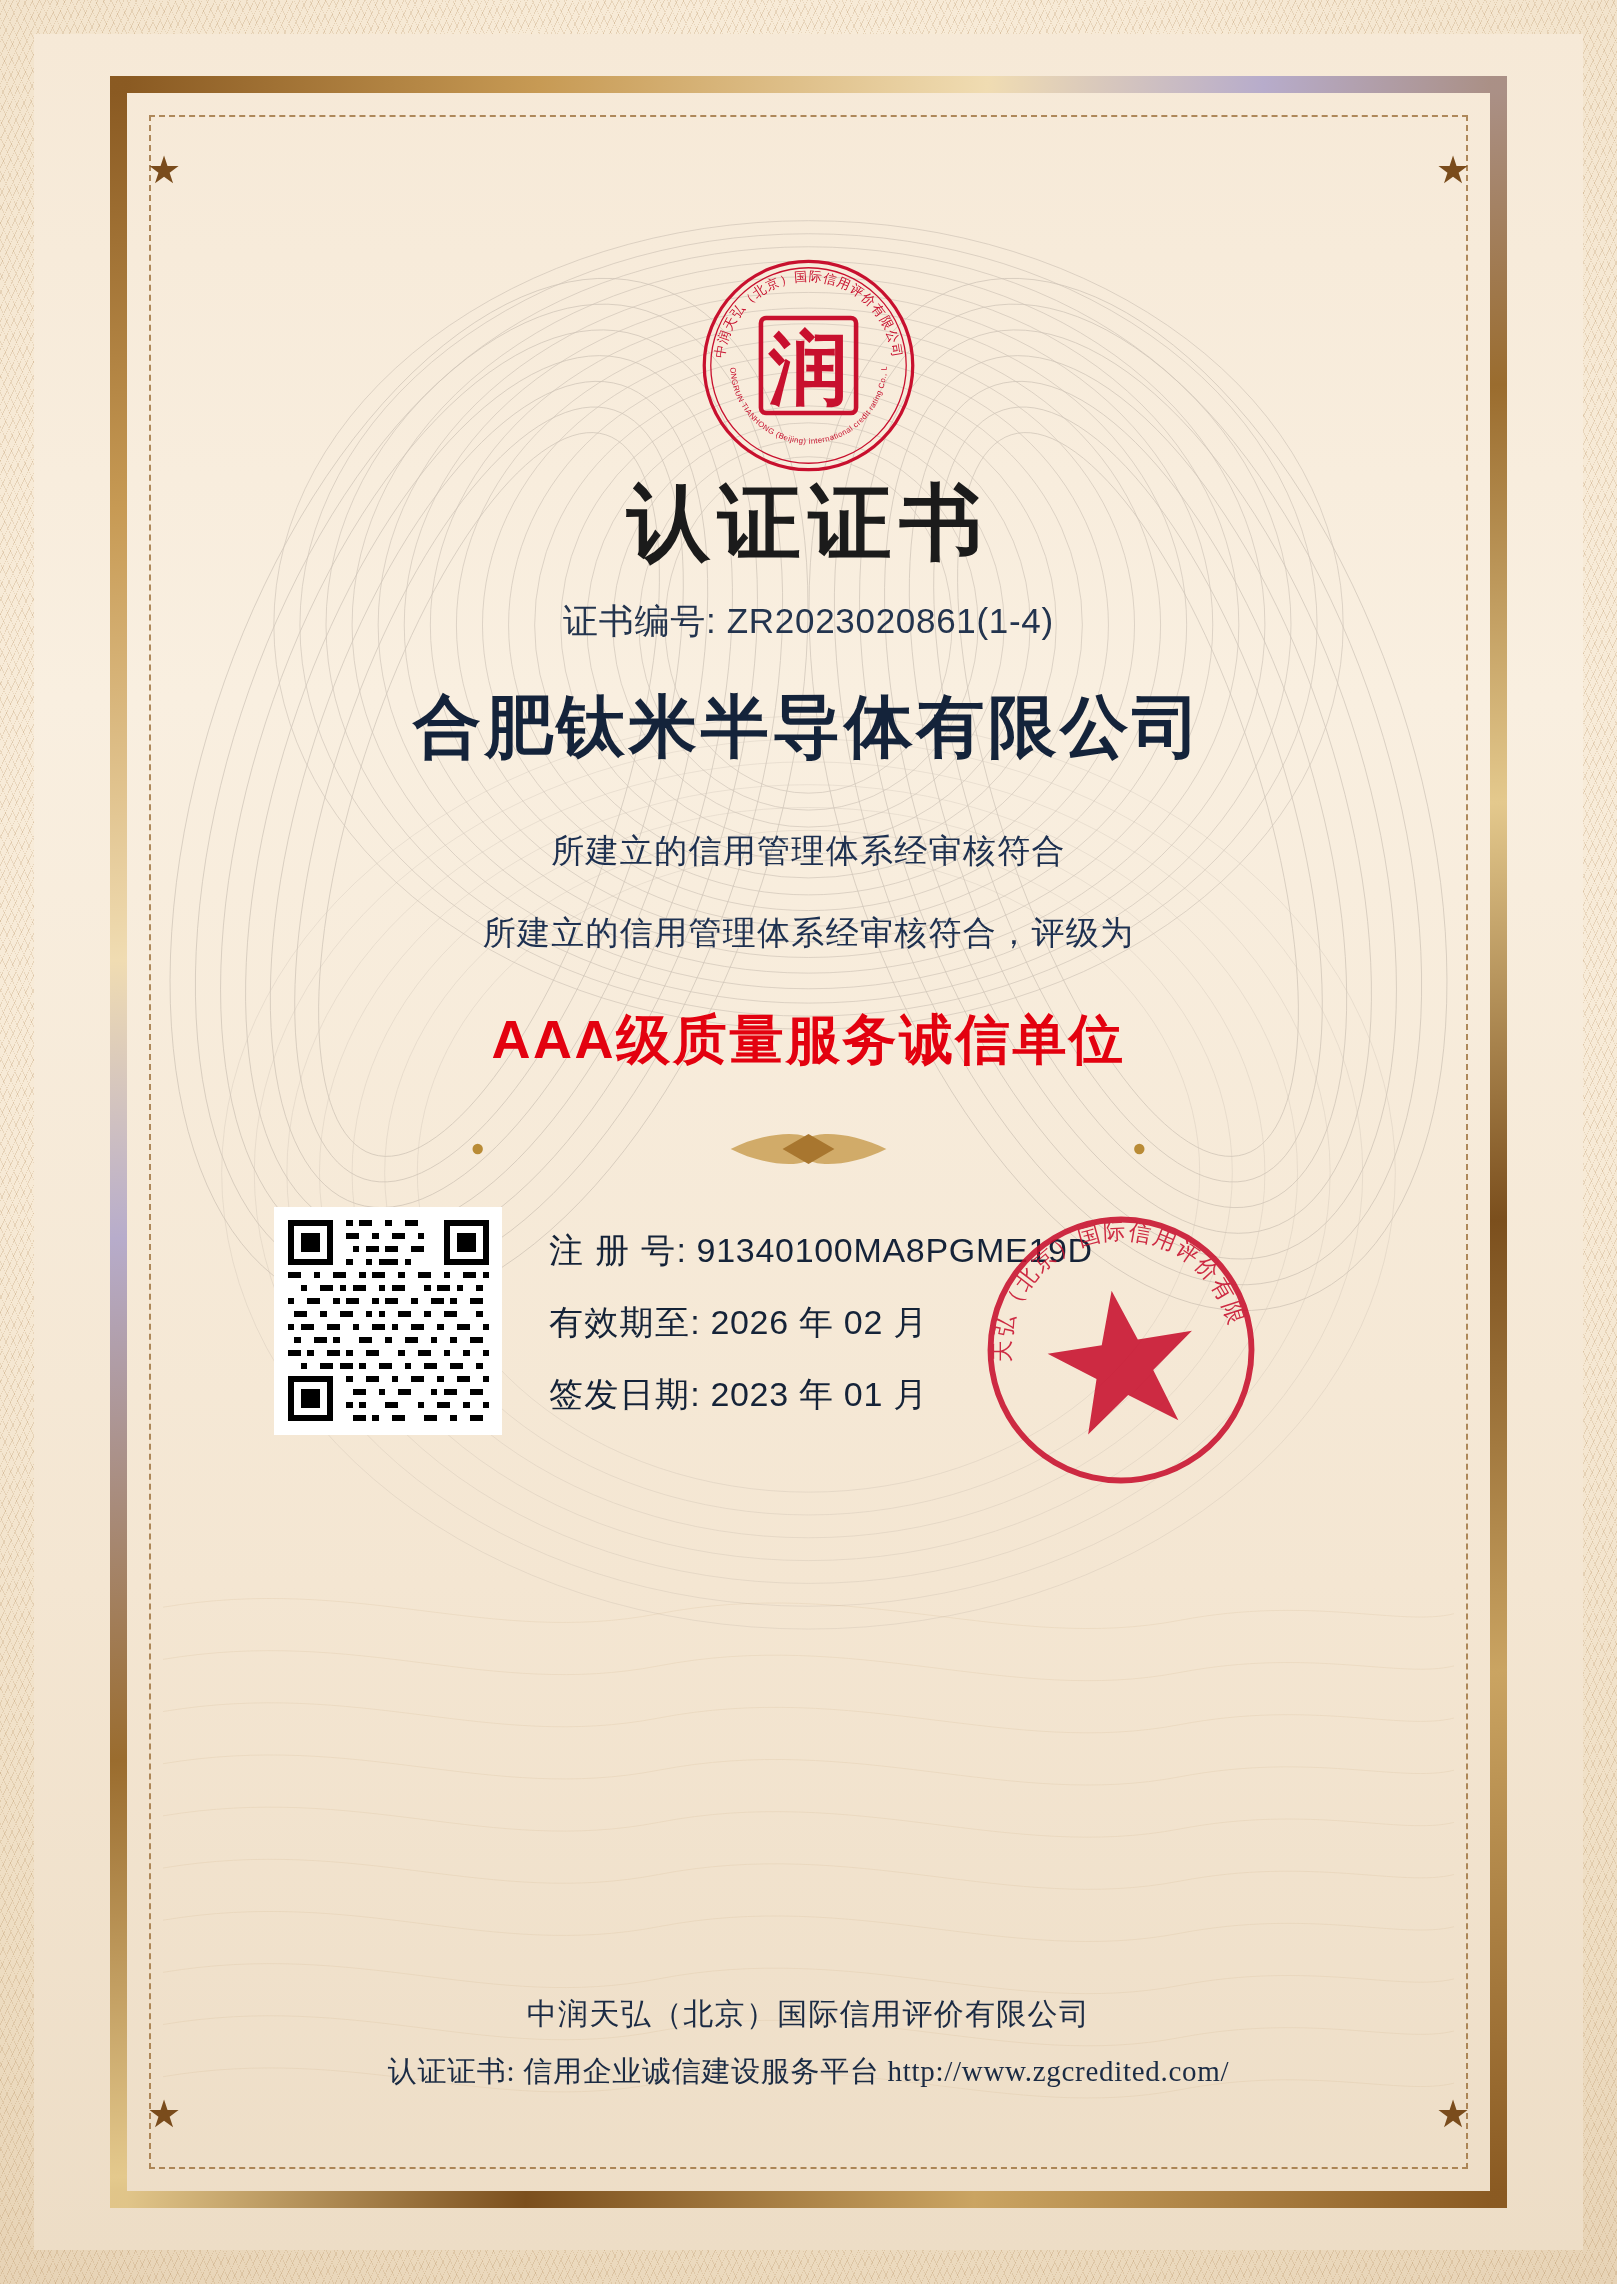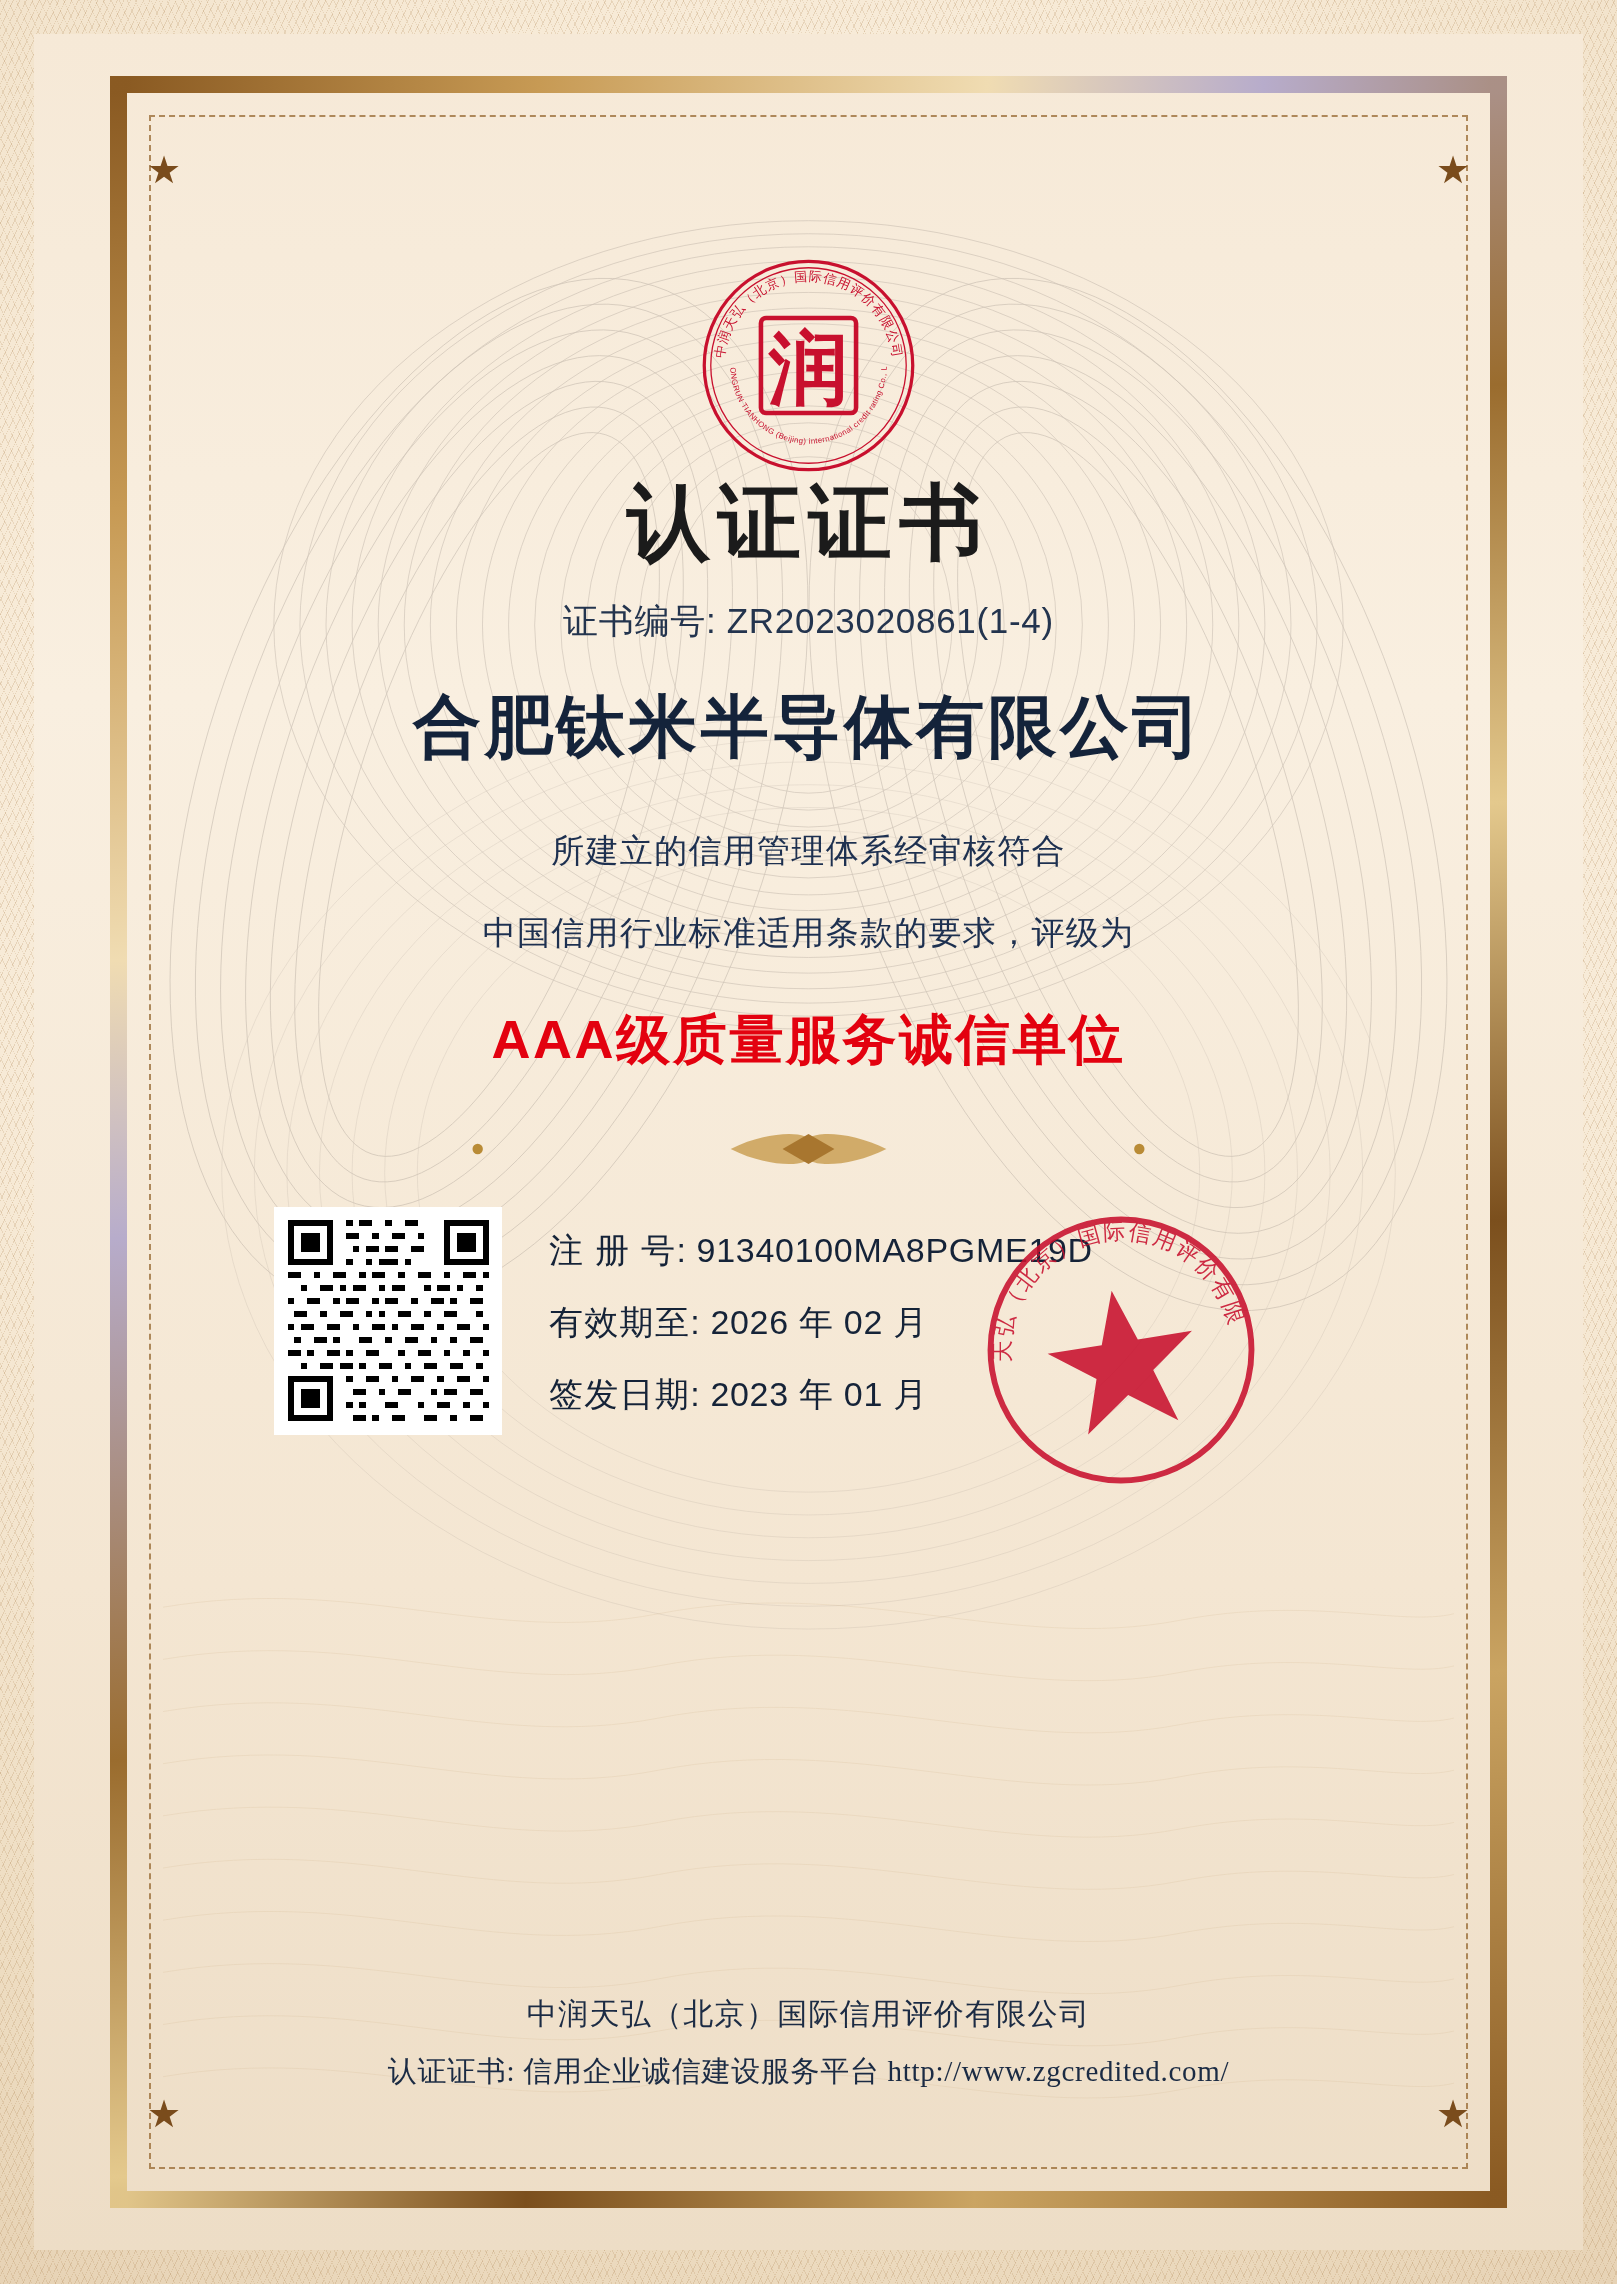--- a/index.html
+++ b/index.html
@@ -358,21 +358,21 @@
 
     <div class="cert-no">
       <span>证书编号:</span>
       <span>ZR2023020861(1-4)</span>
     </div>
 
     <div class="company-name">合肥钛米半导体有限公司</div>
 
 
     <div class="statement-1">所建立的信用管理体系经审核符合</div>
-    <div class="statement-2">中国信用行业标准适用条款的要求，评级为</div>
+    <div class="statement-2">所建立的信用管理体系经审核符合，评级为</div>
 
     <div class="grade">AAA级质量服务诚信单位</div>
 
     <div class="divider">
       <svg width="887" height="48" viewBox="0 0 1360 74" xmlns="http://www.w3.org/2000/svg">
         <defs>
           <linearGradient id="gold" x1="0" y1="0" x2="1" y2="0">
             <stop offset="0%" stop-color="#d9bc7f" stop-opacity="0.25"></stop>
             <stop offset="50%" stop-color="#b98b36" stop-opacity="1"></stop>
             <stop offset="100%" stop-color="#d9bc7f" stop-opacity="0.25"></stop>

